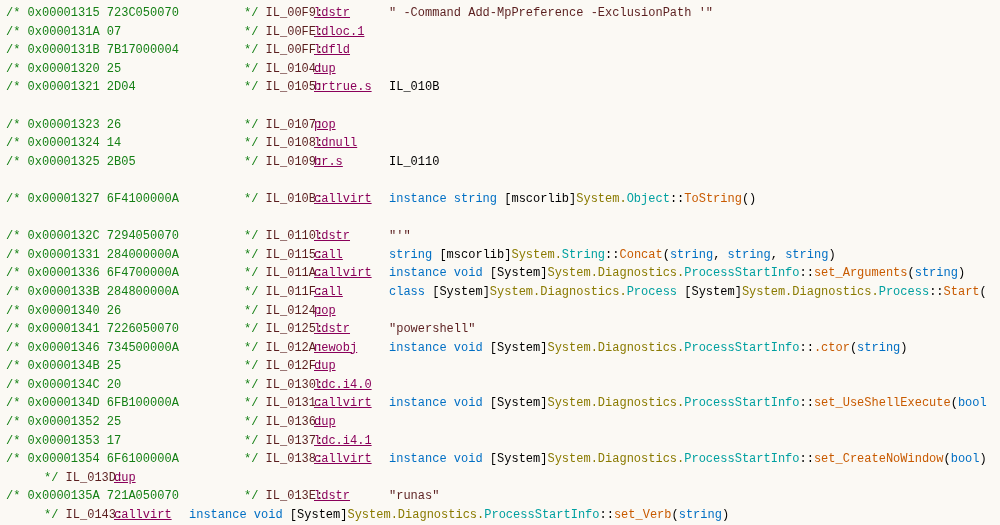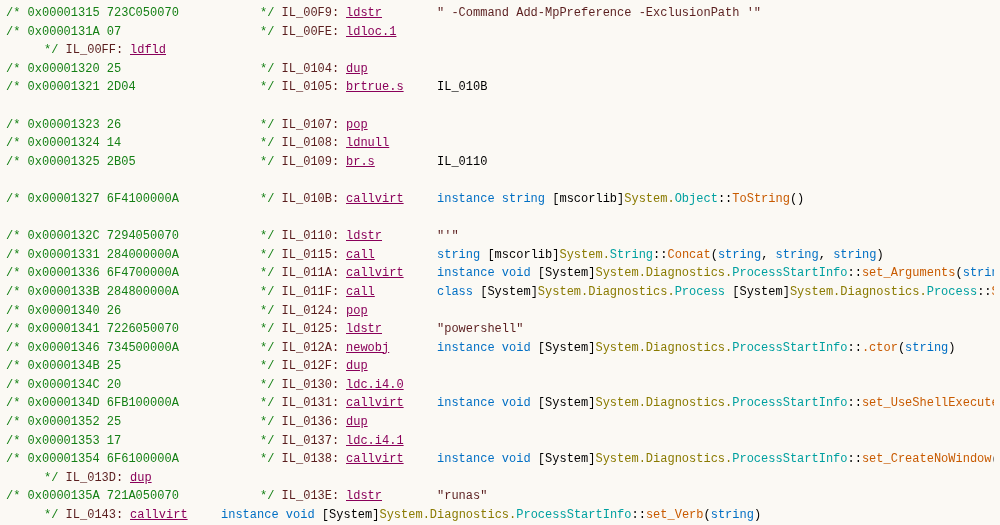--- a/index.html
+++ b/index.html
@@ -13,21 +13,20 @@
     width: 1000px;
   }
   .code {
     padding: 4px 6px;
     white-space: nowrap;
   }
   .row {
     display: flex;
     height: 18.6px;
     align-items: center;
-    gap: 16px;
   }
   .addr-cell {
     width: 200px;
     flex-shrink: 0;
   }
   .label-cell {
     width: 70px;
     flex-shrink: 0;
     margin-left: 38px;
   }
@@ -59,20 +58,21 @@
       <span class="opcode-cell c-opcode">ldstr</span>
       <span class="operand-cell"><span class="c-label">" -Command Add-MpPreference -ExclusionPath '"</span></span>
     </div>
     <div class="row">
       <span class="addr-cell c-comment">/* 0x0000131A 07</span>
       <span class="label-cell"><span class="c-comment">*/ </span><span class="c-label">IL_00FE:</span></span>
       <span class="opcode-cell c-opcode">ldloc.1</span>
       <span class="operand-cell"></span>
     </div>
     <div class="row">
+      <span class="addr-cell c-comment">/* 0x0000131B 7B17000004</span>
       <span class="label-cell"><span class="c-comment">*/ </span><span class="c-label">IL_00FF:</span></span>
       <span class="opcode-cell c-opcode">ldfld</span>
     </div>
     <div class="row">
       <span class="addr-cell c-comment">/* 0x00001320 25</span>
       <span class="label-cell"><span class="c-comment">*/ </span><span class="c-label">IL_0104:</span></span>
       <span class="opcode-cell c-opcode">dup</span>
       <span class="operand-cell"></span>
     </div>
     <div class="row">

